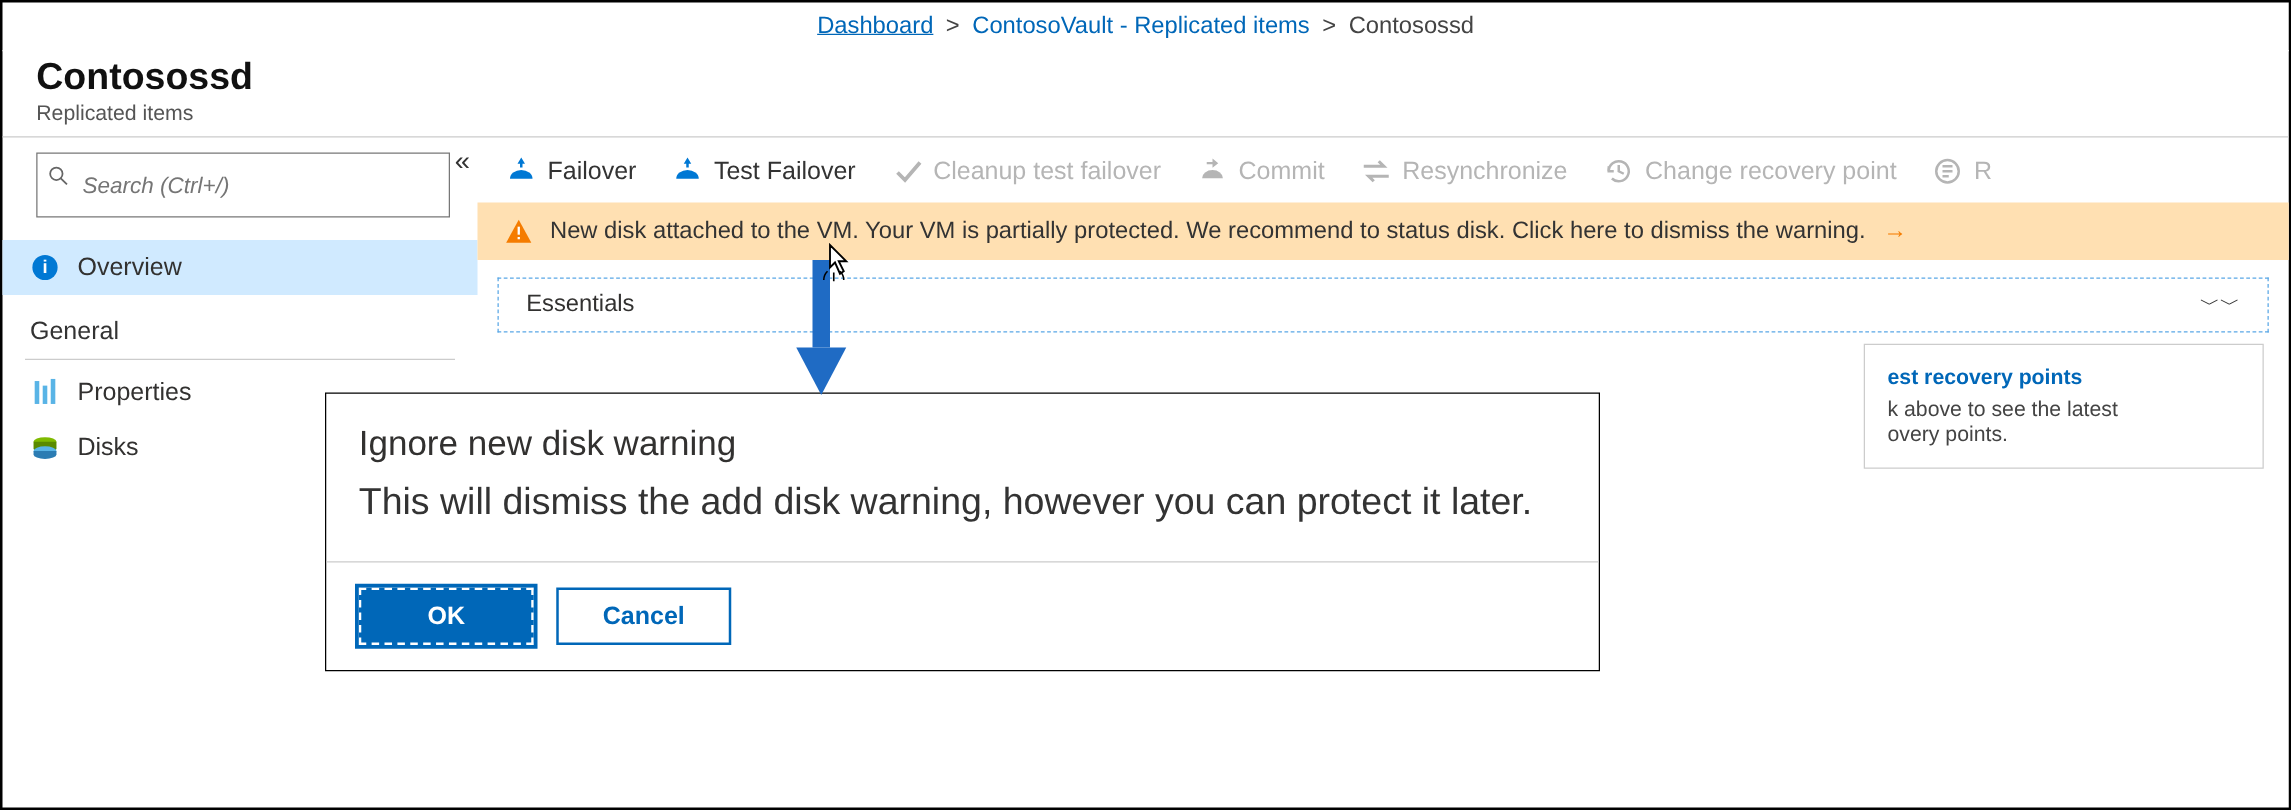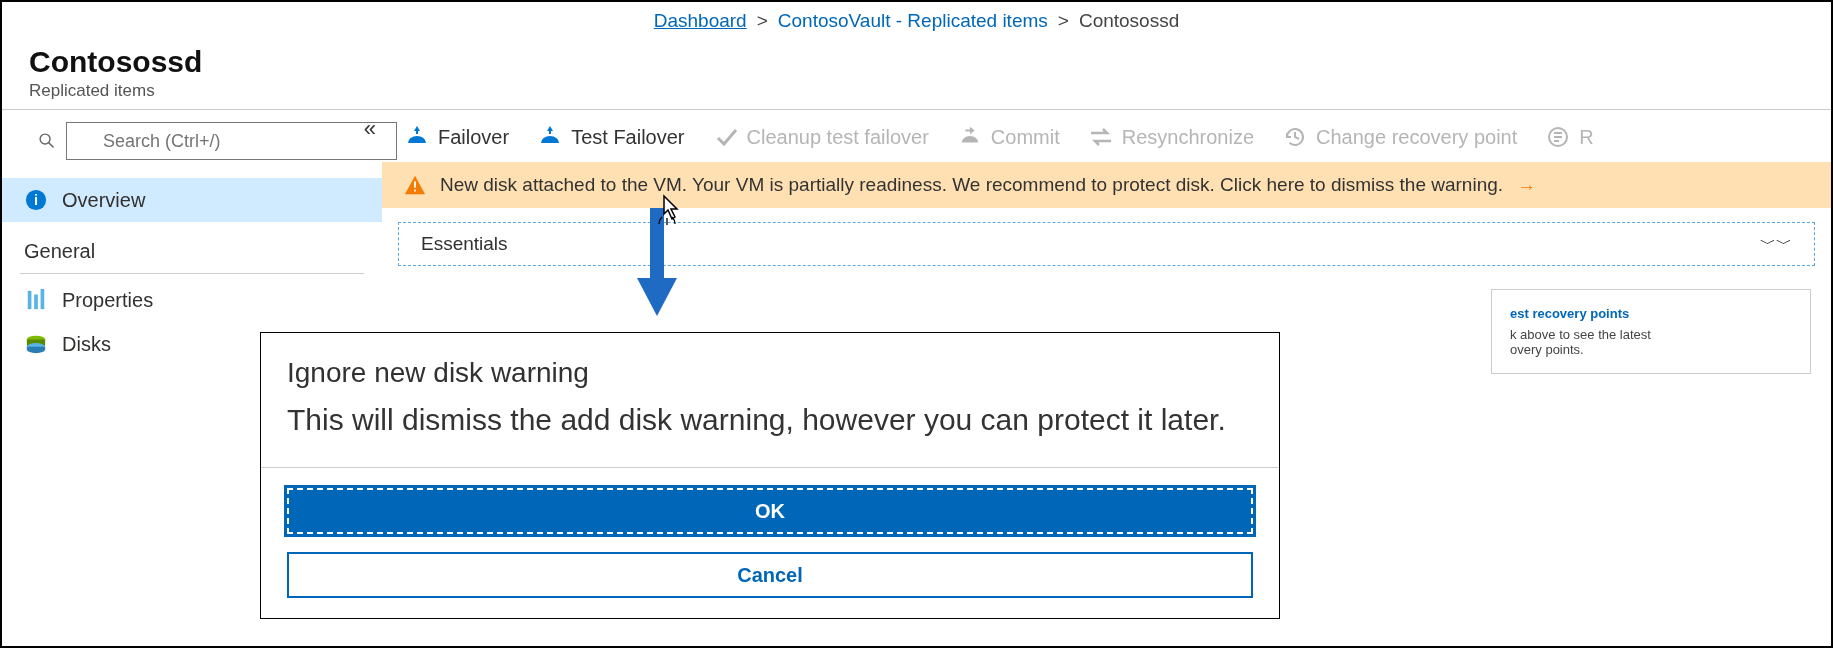--- a/index.html
+++ b/index.html
@@ -16,21 +16,21 @@
   
   .title-block { padding: 4px 20px 8px 27px; border-top: 1px solid #fff; }
   .title { font-size: 30px; font-weight: 600; color: #111; }
   .subtitle { font-size: 17px; color: #555; margin-top: 2px; }
 
   
   .content { display: flex; border-top: 1px solid #ccc; height: calc(100% - 118px); }
   .sidebar { width: 380px; flex: 0 0 380px; position: relative; padding: 12px 0 0 0; }
   .collapse-btn { position: absolute; right: 6px; top: 6px; font-size: 22px; color: #333; cursor: pointer; }
   .search-wrap { margin: 0 22px 0 27px; }
-  .search { width: 100%; height: 38px; border: 1px solid #777; padding: 0 10px 0 36px; font-size: 18px; color: #888; background: #fff; margin-left: 37px; }
+  .search { width: 100%; height: 52px; border: 1px solid #777; padding: 0 10px 0 36px; font-size: 18px; font-style: italic; color: #888; background: #fff; }
   .search-icon { position: absolute; left: 36px; top: 22px; font-size: 17px; color: #666; }
   .nav { margin-top: 18px; }
   .nav-item { display: flex; align-items: center; gap: 14px; padding: 10px 22px 10px 22px; font-size: 20px; cursor: pointer; }
   .nav-item.active { background: #d0eaff; }
   .nav-item .icon { width: 24px; height: 24px; flex: 0 0 24px; display:flex; align-items:center; justify-content:center; }
   .section-label { padding: 18px 22px 6px 22px; font-size: 20px; font-weight: 400; color: #333; }
   .sidebar-hr { border: none; border-top: 1px solid #ccc; margin: 4px 18px 4px 18px; }
 
   .main { flex: 1; position: relative; padding-top: 0; }
   .toolbar { display: flex; align-items: center; gap: 28px; padding: 14px 20px 12px 22px; font-size: 20px; }
@@ -41,30 +41,30 @@
   .banner { background: #ffe0b2; display: flex; align-items: center; gap: 14px; padding: 12px 22px; font-size: 19px; color: #333; }
   .banner .warn-icon { width: 22px; height: 22px; }
   .banner .arrow-right { color: #f57c00; font-weight: bold; }
 
   .essentials { margin: 14px 16px 0 16px; border: 1px dashed #59a7e6; display:flex; align-items:center; justify-content:space-between; padding: 10px 22px; font-size: 19px; font-weight: 400; }
   .essentials .chev { font-size: 16px; color:#333; }
 
   .health-row { display:flex; gap:60px; padding: 22px 38px 0 58px; }
   .health-row .col-title { font-size: 22px; font-weight: 700; }
 
-  .recovery-card { position:absolute; right: 20px; top: 179px; width: 320px; border: 1px solid #ccc; padding: 16px 18px; font-size: 13px; }
+  .recovery-card { position:absolute; right: 20px; top: 165px; width: 320px; border: 1px solid #ccc; padding: 16px 18px; font-size: 17px; }
   .recovery-card .link { color: #0067b8; font-weight: 600; cursor:pointer; }
   .recovery-card .hint { margin-top: 6px; color:#444; }
 
   
-  .dialog { position:absolute; left: 260px; top: 332px; width: 1020px; background:#fff; border:1px solid #000; padding: 24px 26px 20px 26px; z-index: 20; }
+  .dialog { position:absolute; left: 260px; top: 314px; width: 1020px; background:#fff; border:1px solid #000; padding: 24px 26px 20px 26px; z-index: 20; }
   .dialog h2 { font-size: 28px; font-weight: 400; margin-bottom: 14px; }
   .dialog p { font-size: 30px; color:#333; }
   .dialog .divider { border:none; border-top:1px solid #ccc; margin: 30px -26px 20px -26px; }
-  .dialog .btn-row { display:flex; gap:18px;flex-direction:column; }
+  .dialog .btn-row { display:flex; gap:18px; }
   .btn { height:46px; min-width:140px; font-size:20px; font-weight:600; display:flex; align-items:center; justify-content:center; cursor:pointer; }
   .btn-primary { background:#0067b8; color:#fff; border:2px dashed #fff; outline:3px solid #0067b8; }
   .btn-outline { background:#fff; color:#0067b8; border:2px solid #0067b8; }
 
   
   .arrow-annot { position:absolute; left: 632px; top: 208px; z-index: 25; pointer-events:none; }
 
   
   .cursor { position:absolute; left: 655px; top: 194px; z-index: 30; pointer-events:none; }
 </style>
@@ -209,21 +209,21 @@
       </div>
 
       <div class="banner">
         <span class="warn-icon">
           <svg width="22" height="22" viewBox="0 0 24 24">
               <path d="M12 2 L23 22 L1 22 Z" fill="#f57c00"></path>
               <rect x="11" y="8" width="2" height="7" fill="#fff"></rect>
               <rect x="11" y="17" width="2" height="2" fill="#fff"></rect>
             </svg>
         </span>
-        <span>New disk attached to the VM. Your VM is partially readiness. We recommend to protect disk. Click here to dismiss the warning.</span>
+        <span>New disk attached to the VM. Your VM is partially protected. We recommend to status disk. Click here to dismiss the warning.</span>
         <span class="arrow-right">→</span>
       </div>
 
       <div class="essentials">
         <span>Essentials</span>
         <span class="chev">﹀﹀</span>
       </div>
 
 
       <div class="recovery-card">

